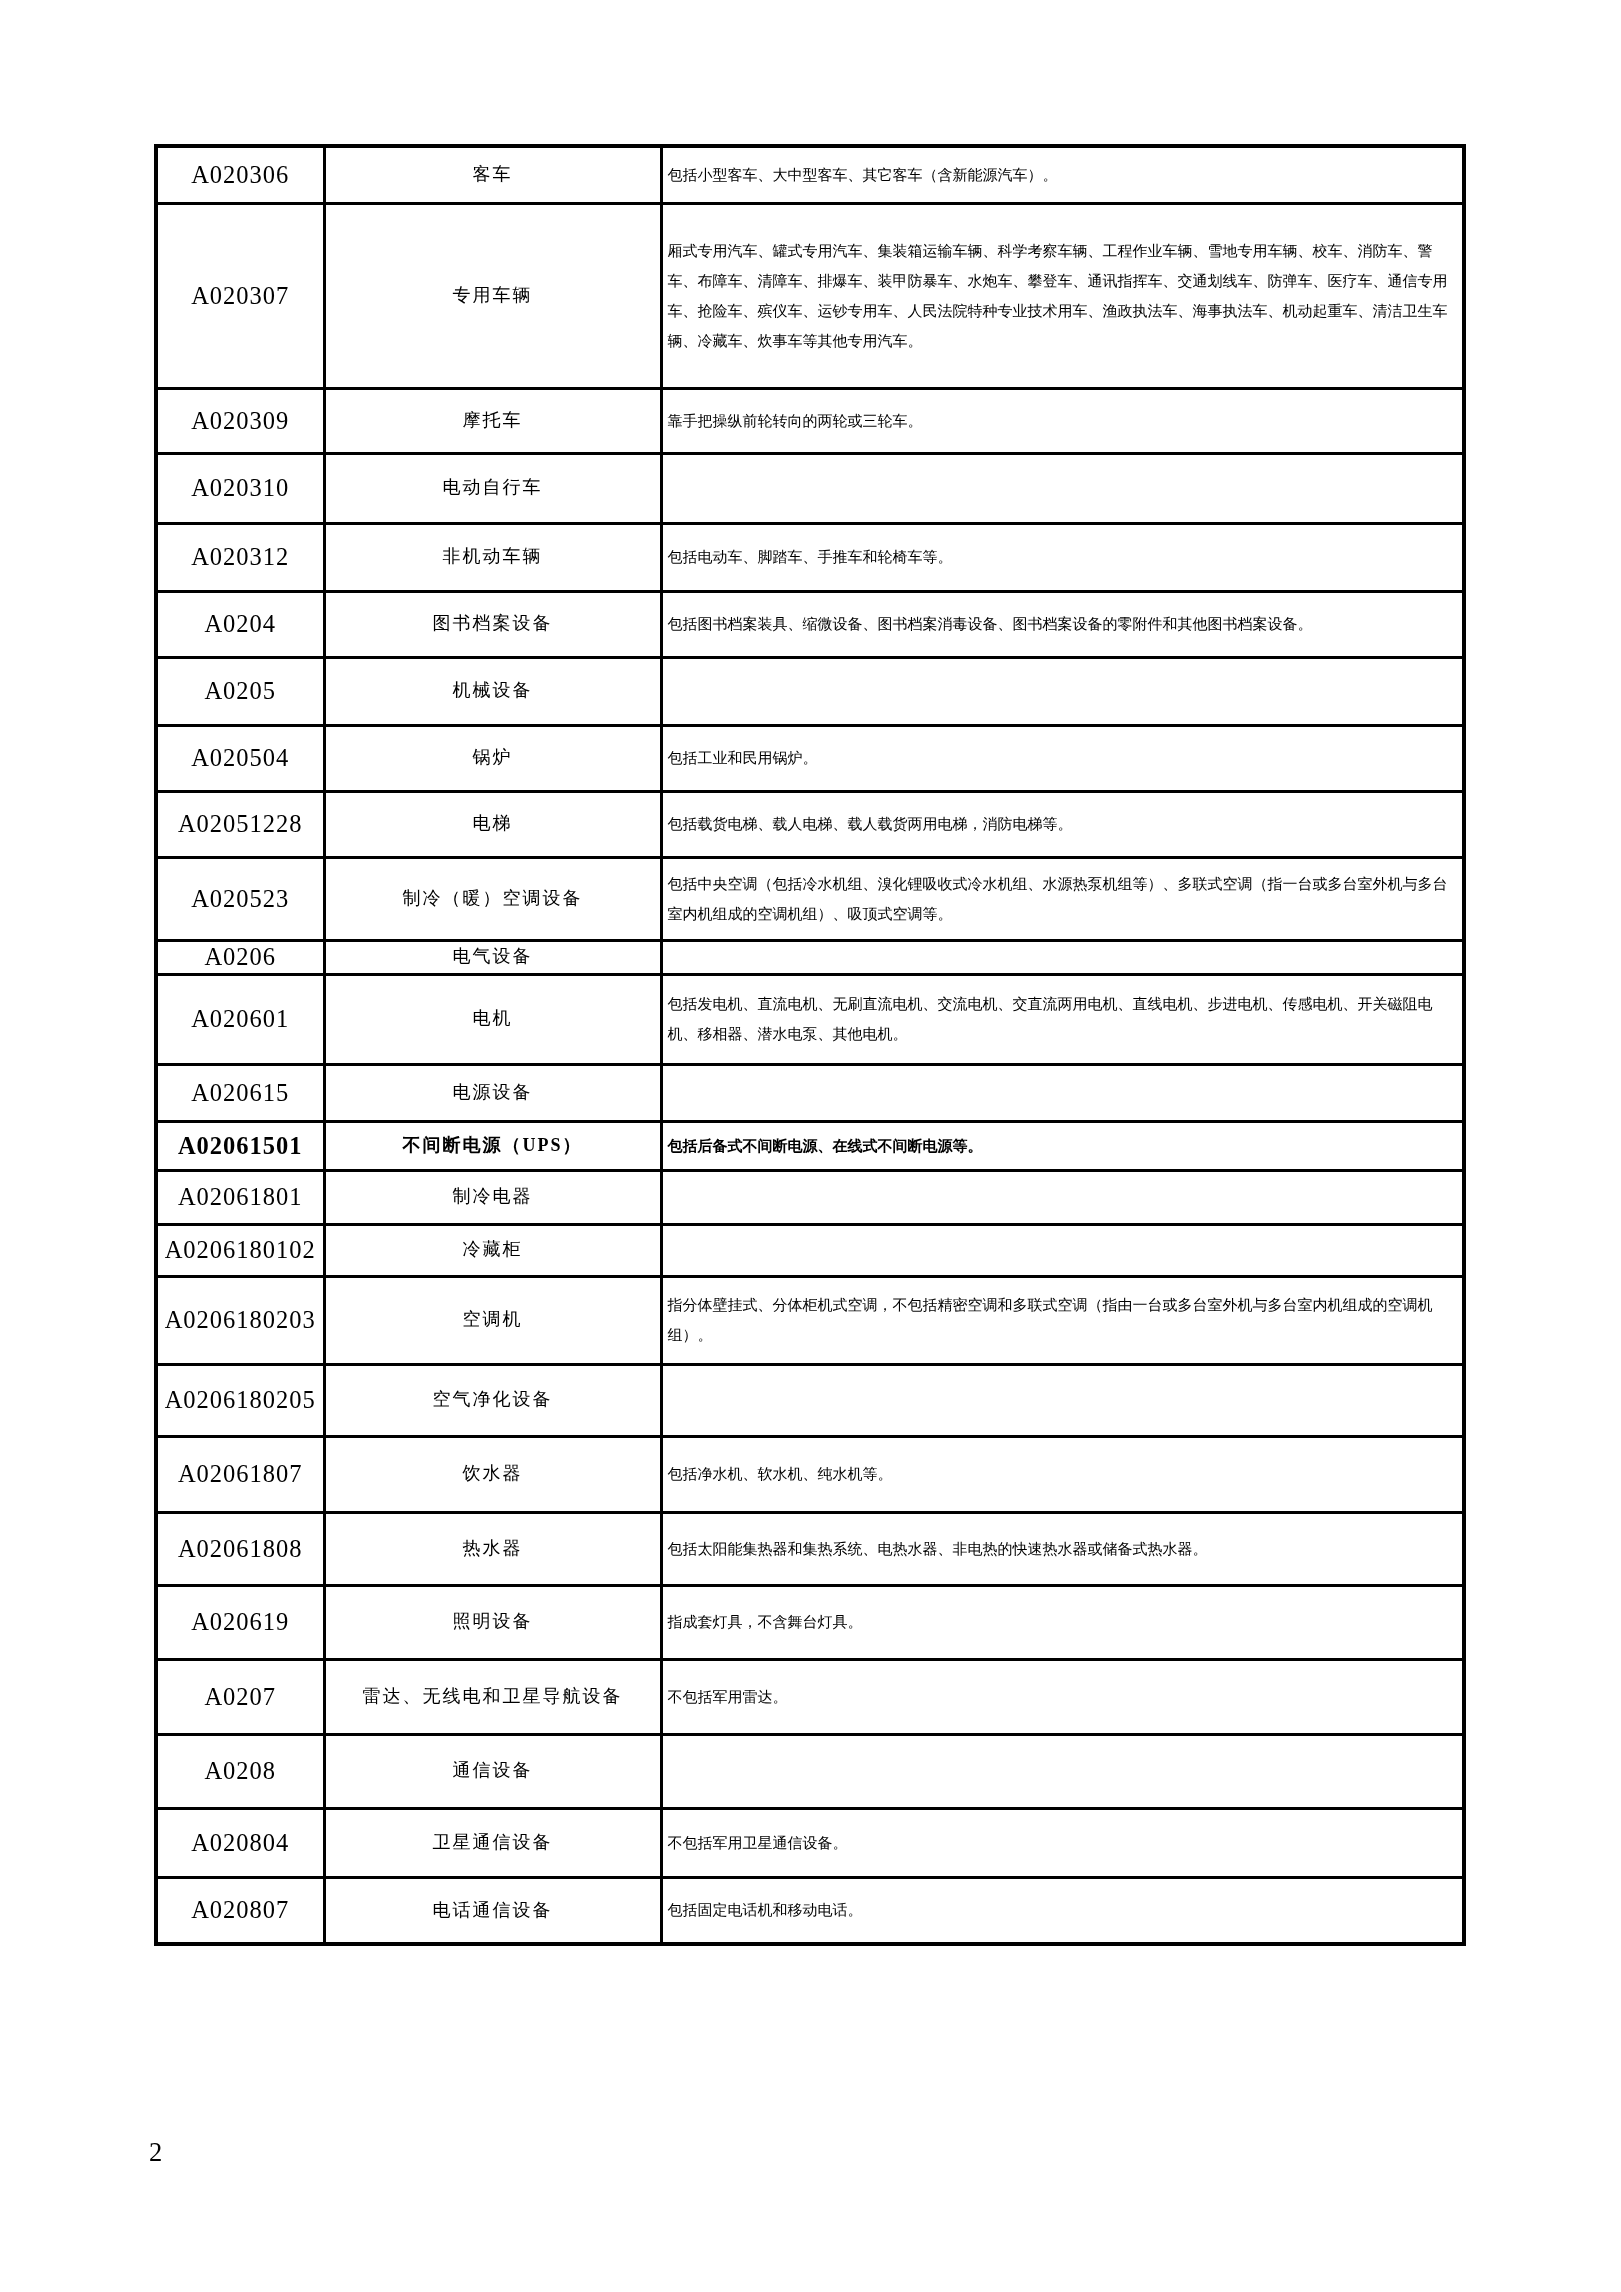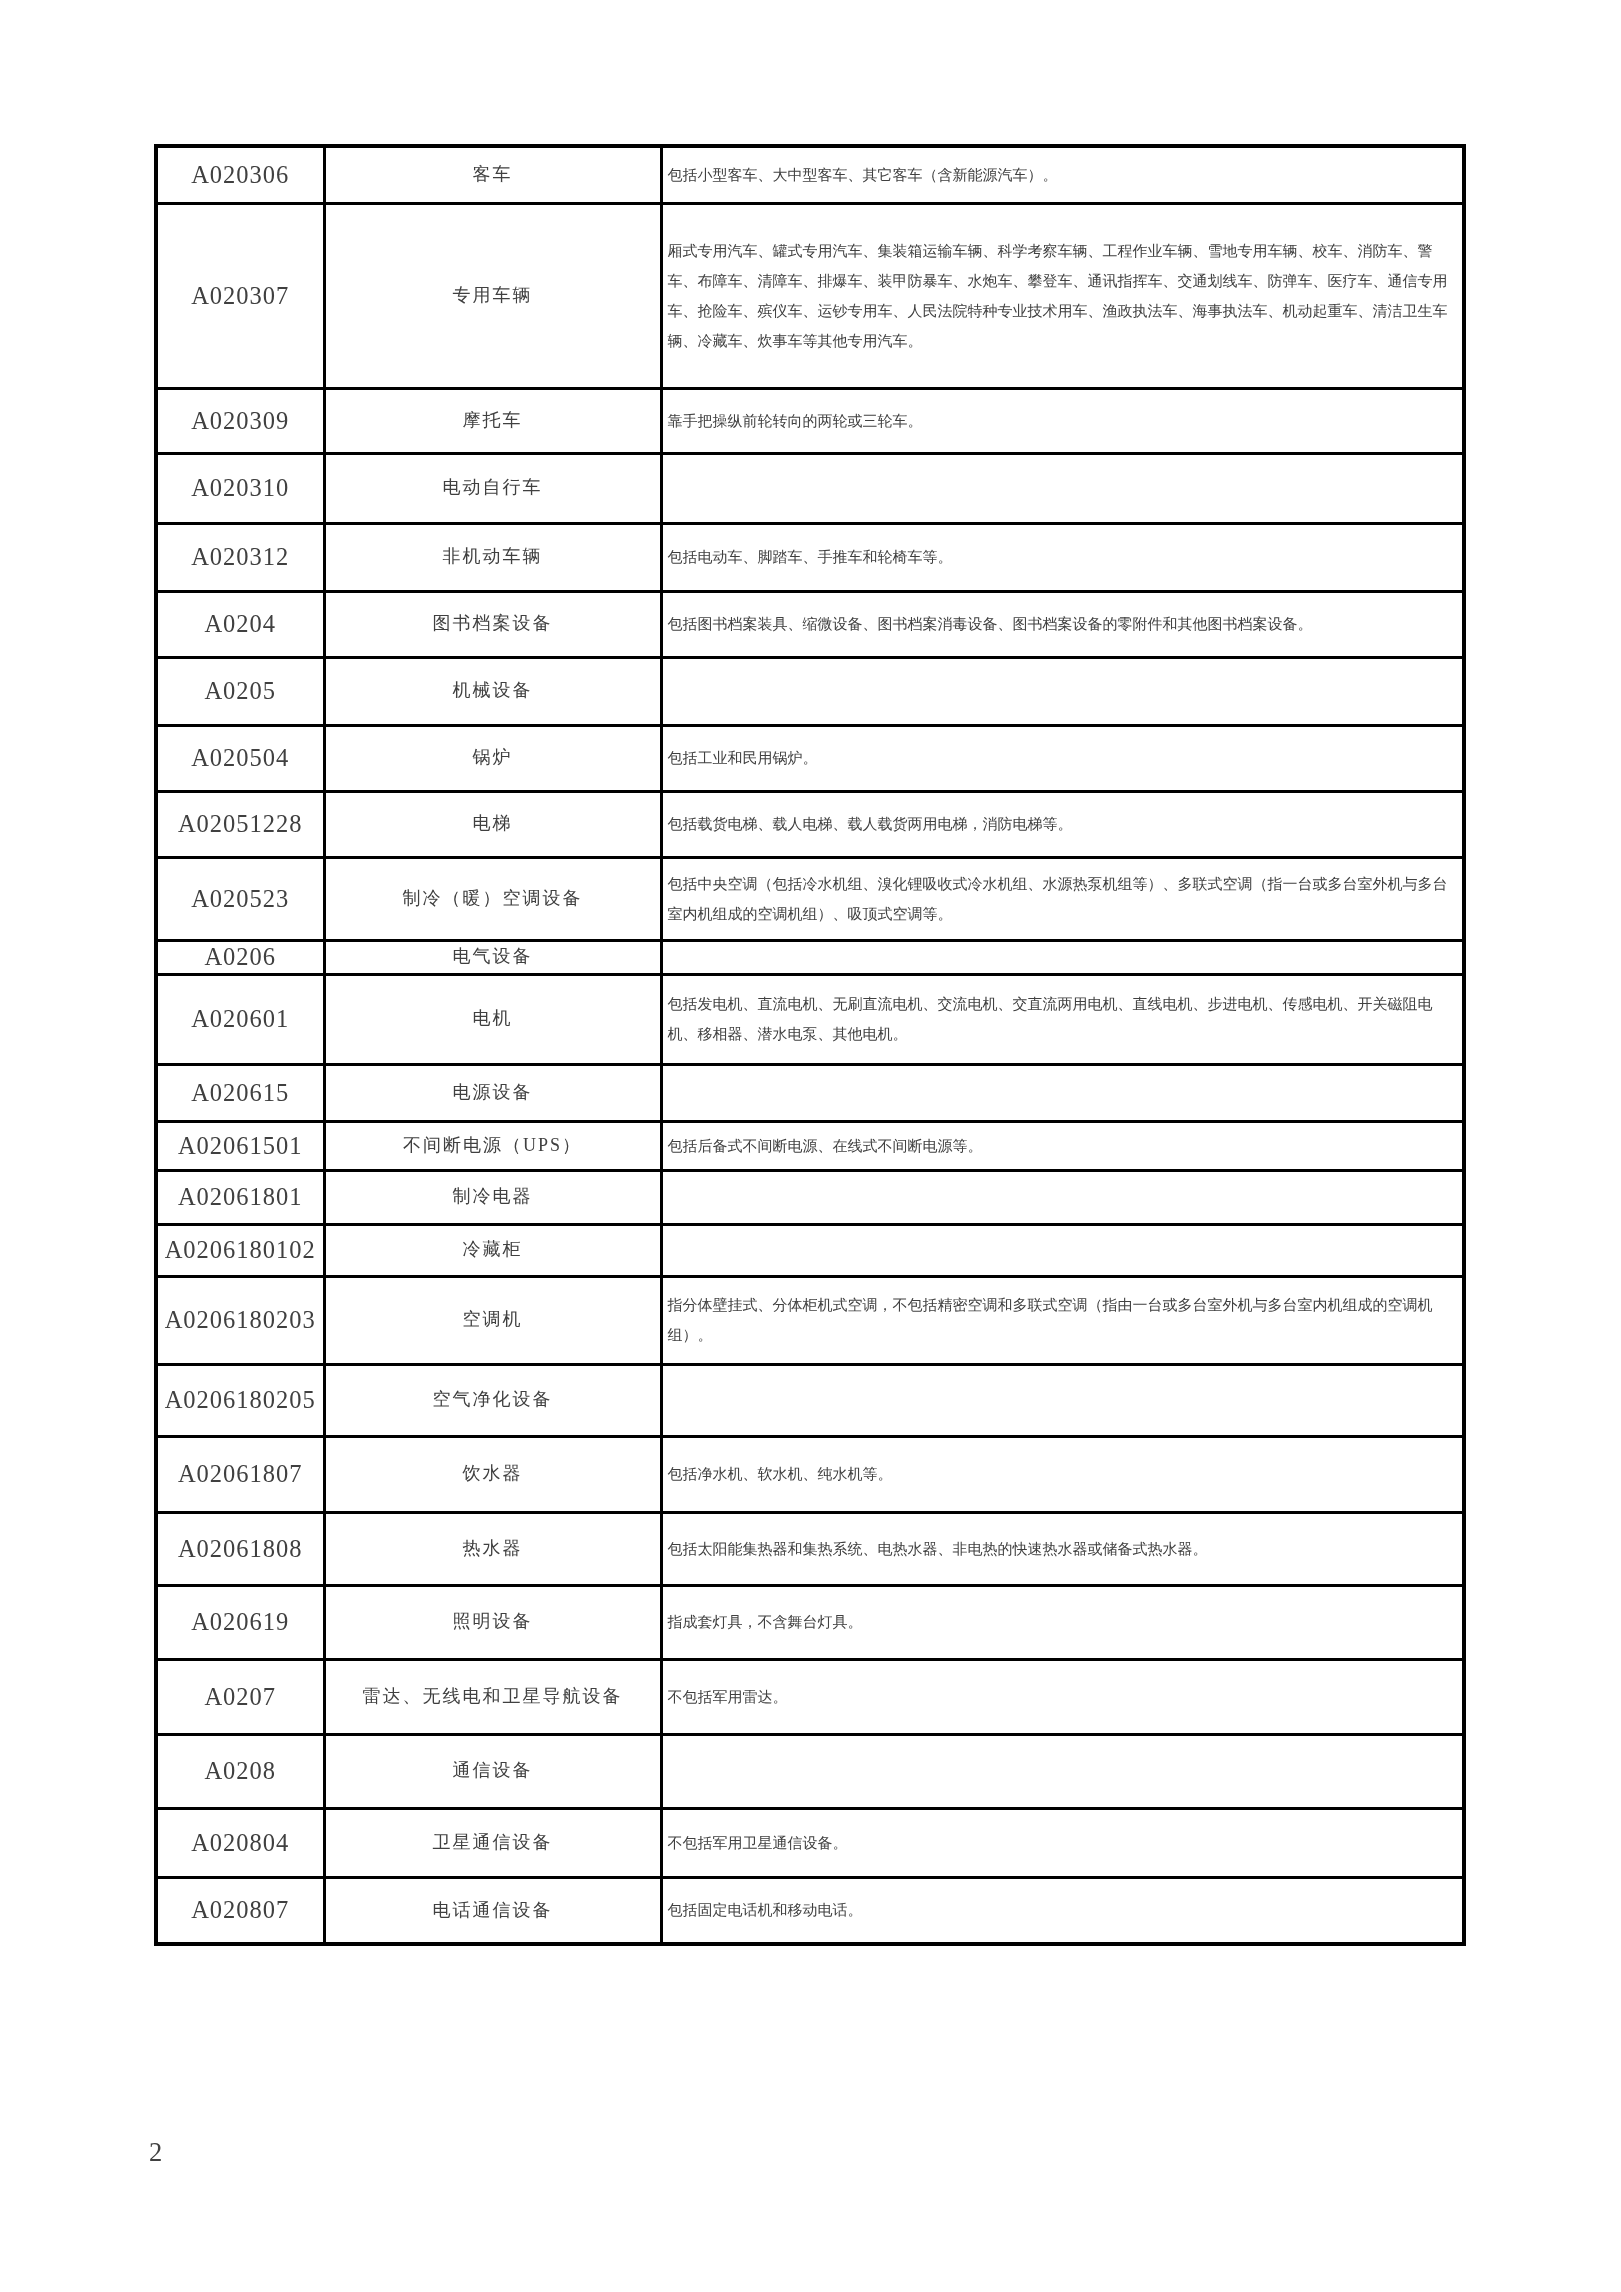--- a/index.html
+++ b/index.html
@@ -5,21 +5,21 @@
   html, body {
     margin: 0;
     padding: 0;
     background: #ffffff;
   }
   .page {
     position: relative;
     width: 1621px;
     height: 2293px;
     background: #ffffff;
-    color: #404040;
+    color: #000000;
     font-family: "Liberation Serif", "DejaVu Serif", serif;
     overflow: hidden;
   }
   table.class-table {
     position: absolute;
     left: 154px;
     top: 144px;
     width: 1308px;
     border-collapse: collapse;
     table-layout: fixed;
@@ -126,21 +126,21 @@
         <tr style="height: 90px;">
           <td class="code-cell">A020601</td>
           <td class="name-cell">电机</td>
           <td class="desc-cell">包括发电机、直流电机、无刷直流电机、交流电机、交直流两用电机、直线电机、步进电机、传感电机、开关磁阻电机、移相器、潜水电泵、其他电机。</td>
         </tr>
         <tr style="height: 57px;">
           <td class="code-cell">A020615</td>
           <td class="name-cell">电源设备</td>
           <td class="desc-cell"></td>
         </tr>
-        <tr style="height: 49px;">
+        <tr style="height: 49px; font-weight: bold;">
           <td class="code-cell">A02061501</td>
           <td class="name-cell">不间断电源（UPS）</td>
           <td class="desc-cell">包括后备式不间断电源、在线式不间断电源等。</td>
         </tr>
         <tr style="height: 54px;">
           <td class="code-cell">A02061801</td>
           <td class="name-cell">制冷电器</td>
           <td class="desc-cell"></td>
         </tr>
         <tr style="height: 52px;">

